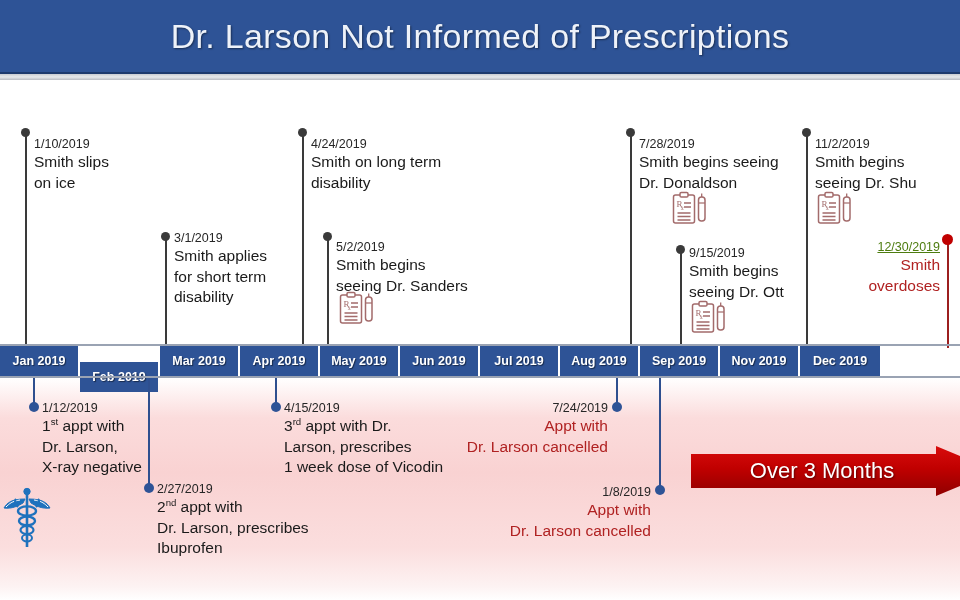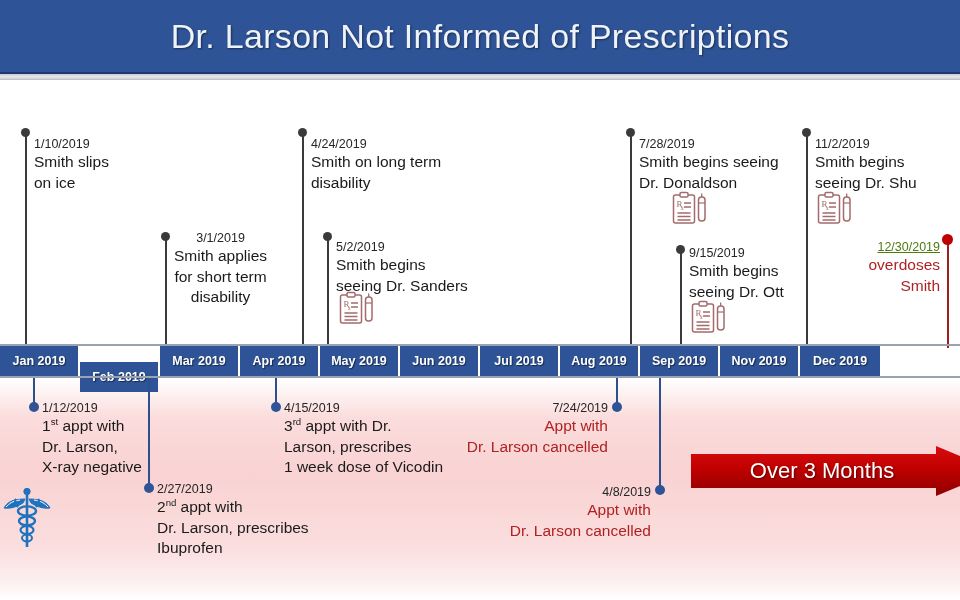--- a/index.html
+++ b/index.html
@@ -109,21 +109,21 @@
 
   <div class="conn red" style="left:947px;top:240px;height:108px;"></div>
   <div class="dot red" style="left:942px;top:234px;"></div>
 
   <div class="evt" style="left:34px;top:136px;">
     <div class="date">1/10/2019</div>
     <div class="desc">Smith slips</div>
     <div class="desc">on ice</div>
   </div>
 
-  <div class="evt" style="left:174px;top:230px;text-align:center;">
+  <div class="evt" style="left:174px;top:230px;">
     <div class="date">3/1/2019</div>
     <div class="desc">Smith applies</div>
     <div class="desc">for short term</div>
     <div class="desc">disability</div>
   </div>
 
   <div class="evt" style="left:311px;top:136px;">
     <div class="date">4/24/2019</div>
     <div class="desc">Smith on long term</div>
     <div class="desc">disability</div>
@@ -208,22 +208,22 @@
         <path d="M27.5 12h6.5" stroke-width="1.2"></path>
       </g>
       <text x="5.5" y="16" font-family="'Liberation Serif',serif" font-size="9" fill="#a36b6b">R</text>
       <text x="9.8" y="18.5" font-family="'Liberation Serif',serif" font-size="6" fill="#a36b6b">x</text>
       <path d="M30.7 6 L30.7 2.5" stroke="#a36b6b" stroke-width="1.3"></path>
     </svg>
   </div>
 
   <div class="evt right allred" style="left:795px;top:239px;width:145px;">
     <div class="date">12/30/2019</div>
+    <div class="desc">Smith</div>
     <div class="desc">overdoses</div>
-    <div class="desc">Smith</div>
   </div>
 
   <div class="bar-edge-top"></div>
   <div class="month-bar">
     <div class="month-cell" style="width:78px;">Jan 2019</div>
     <div class="month-cell" style="width:78px;margin-top:16px;">Feb 2019</div>
     <div class="month-cell" style="width:78px;">Mar 2019</div>
     <div class="month-cell" style="width:78px;">Apr 2019</div>
     <div class="month-cell" style="width:78px;">May 2019</div>
     <div class="month-cell" style="width:78px;">Jun 2019</div>
@@ -271,21 +271,21 @@
     <div class="desc">1 week dose of Vicodin</div>
   </div>
 
   <div class="evt right redtext" style="left:440px;top:400px;width:168px;">
     <div class="date">7/24/2019</div>
     <div class="desc">Appt with</div>
     <div class="desc">Dr. Larson cancelled</div>
   </div>
 
   <div class="evt right redtext" style="left:483px;top:484px;width:168px;">
-    <div class="date">4/8/2019</div>
+    <div class="date">1/8/2019</div>
     <div class="desc">Appt with</div>
     <div class="desc">Dr. Larson cancelled</div>
   </div>
 
   <div class="arrow-wrap">
     <svg viewBox="0 0 305 50" width="305" height="50" style="position:absolute;left:0;top:0;">
       <defs>
         <linearGradient id="argrad" x1="0" y1="0" x2="0" y2="1">
           <stop offset="0%" stop-color="#d80c0c"></stop>
           <stop offset="45%" stop-color="#c00000"></stop>

